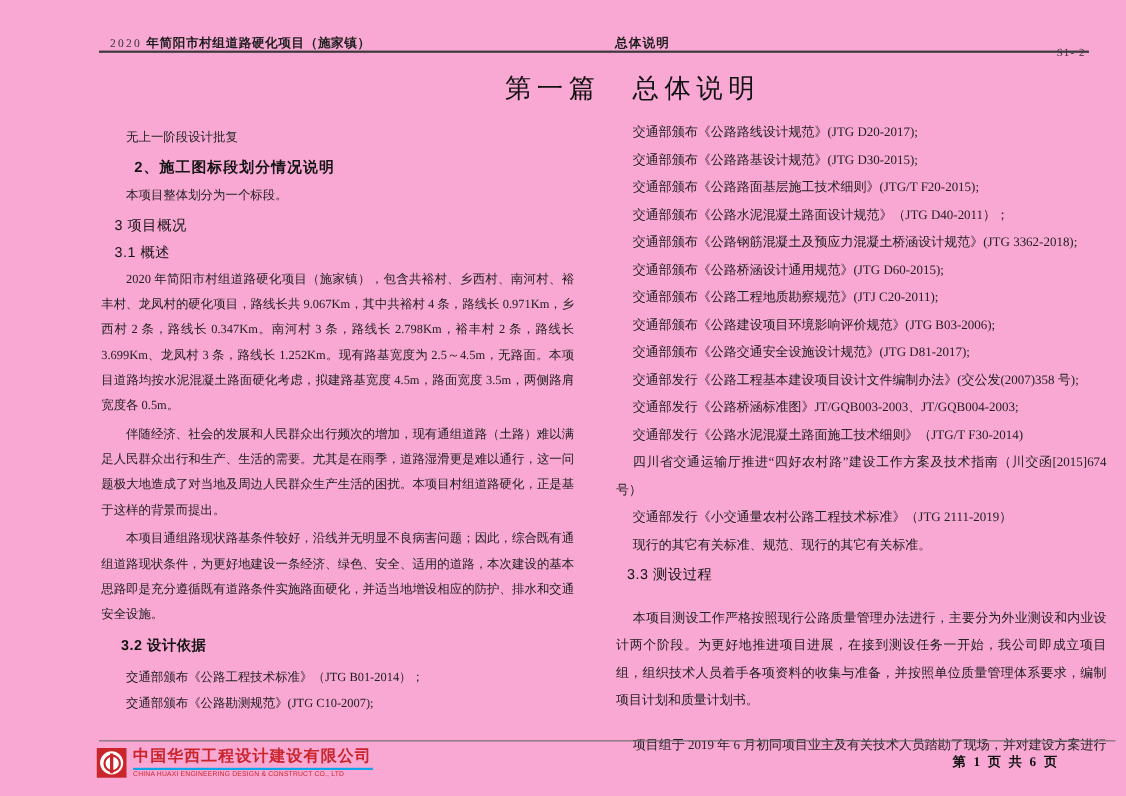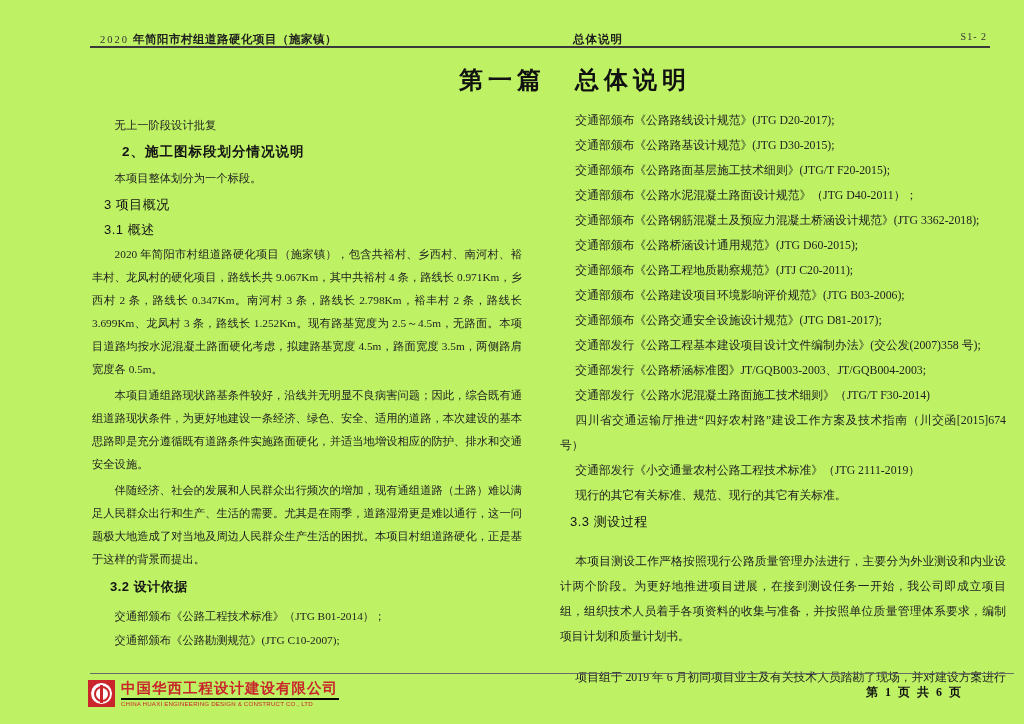--- a/index.html
+++ b/index.html
@@ -4,34 +4,34 @@
 <style>
   html,body{margin:0;padding:0;}
   body{
     width:1024px;height:724px;
     background:#e9e9e9;
     font-family:"Liberation Serif","DejaVu Serif",serif;
     color:#1e1e1e;
   }
   .page{
     position:relative;width:1024px;height:724px;
-    background:#bef264;overflow:hidden;
+    background:#f9a8d4;overflow:hidden;
   }
 
   
   .hdr-rule{position:absolute;left:90px;top:46px;width:900px;height:2px;background:#3a3a3a;}
   .hdr-left{position:absolute;left:100px;top:32px;font-size:11.5px;font-weight:bold;letter-spacing:.5px;white-space:nowrap;}
   .hdr-left .year{font-weight:normal;font-size:10.5px;letter-spacing:2px;margin-right:4px;color:#333;}
-  .hdr-center{position:absolute;left:573px;top:32px;font-size:11.5px;font-weight:bold;letter-spacing:1px;}
-  .hdr-right{position:absolute;top:31px;right:37px;font-size:10px;letter-spacing:1px;color:#333;margin-left:30px;}
+  .hdr-center{position:absolute;left:559px;top:32px;font-size:11.5px;font-weight:bold;letter-spacing:1px;}
+  .hdr-right{position:absolute;top:43px;right:37px;font-size:10px;letter-spacing:1px;color:#333;margin-left:30px;}
 
   
   .doc-title{
     position:absolute;top:64px;left:126px;right:0;
-    text-align:center;font-size:24px;font-weight:bold;letter-spacing:5px;
+    text-align:center;font-size:24px;font-weight:normal;letter-spacing:5px;
     color:#111;
   }
 
   
   .col{position:absolute;}
   .col-left{left:92px;top:114px;width:430px;}
   .col-right{left:560px;top:108px;width:446px;}
 
   .h-major{
     font-family:"Liberation Sans","DejaVu Sans",sans-serif;
@@ -71,21 +71,21 @@
   .logo-mark{position:relative;width:27px;height:27px;background:#c9252b;flex:0 0 auto;}
   .logo-circle{position:absolute;left:3px;top:3px;width:21px;height:21px;background:#fff;border-radius:50%;
     display:flex;align-items:center;justify-content:center;}
   .logo-core{position:relative;width:12px;height:12px;border:2px solid #c9252b;border-radius:50%;}
   .logo-core::before{content:"";position:absolute;left:4.5px;top:-3px;width:3px;height:18px;background:#c9252b;}
   .logo-core::after{content:"";position:absolute;left:-3px;top:4.5px;width:18px;height:3px;background:#fff0ea;opacity:0;}
   .company{display:flex;flex-direction:column;}
   .company-cn{
     font-family:"Liberation Sans","DejaVu Sans",sans-serif;
     color:#c9252b;font-weight:bold;font-size:14.5px;letter-spacing:1px;
-    border-bottom:2px solid #000000;padding-bottom:1px;line-height:1.15;
+    border-bottom:2px solid #0ea5e9;padding-bottom:1px;line-height:1.15;
   }
   .company-en{
     font-family:"Liberation Sans","DejaVu Sans",sans-serif;
     color:#c9252b;font-size:7px;letter-spacing:.2px;margin-top:1px;
     transform:scale(.88);transform-origin:left top;white-space:nowrap;
   }
   .page-num{
     position:absolute;right:61px;top:684px;
     font-size:12px;font-weight:bold;letter-spacing:2px;color:#111;white-space:nowrap;
   }
@@ -104,22 +104,22 @@
 
   <div class="doc-title">第一篇　总体说明</div>
 
   <div class="col col-left">
     <div class="para">无上一阶段设计批复</div>
     <div class="h-major">2、施工图标段划分情况说明</div>
     <div class="para">本项目整体划分为一个标段。</div>
     <div class="h-sub">3 项目概况</div>
     <div class="h-sub">3.1 概述</div>
     <div class="para">2020 年简阳市村组道路硬化项目（施家镇），包含共裕村、乡西村、南河村、裕丰村、龙凤村的硬化项目，路线长共 9.067Km，其中共裕村 4 条，路线长 0.971Km，乡西村 2 条，路线长 0.347Km。南河村 3 条，路线长 2.798Km，裕丰村 2 条，路线长 3.699Km、龙凤村 3 条，路线长 1.252Km。现有路基宽度为 2.5～4.5m，无路面。本项目道路均按水泥混凝土路面硬化考虑，拟建路基宽度 4.5m，路面宽度 3.5m，两侧路肩宽度各 0.5m。</div>
+    <div class="para">伴随经济、社会的发展和人民群众出行频次的增加，现有通组道路（土路）难以满足人民群众出行和生产、生活的需要。尤其是在雨季，道路湿滑更是难以通行，这一问题极大地造成了对当地及周边人民群众生产生活的困扰。本项目村组道路硬化，正是基于这样的背景而提出。</div>
     <div class="para">本项目通组路现状路基条件较好，沿线并无明显不良病害问题；因此，综合既有通组道路现状条件，为更好地建设一条经济、绿色、安全、适用的道路，本次建设的基本思路即是充分遵循既有道路条件实施路面硬化，并适当地增设相应的防护、排水和交通安全设施。</div>
-    <div class="para">伴随经济、社会的发展和人民群众出行频次的增加，现有通组道路（土路）难以满足人民群众出行和生产、生活的需要。尤其是在雨季，道路湿滑更是难以通行，这一问题极大地造成了对当地及周边人民群众生产生活的困扰。本项目村组道路硬化，正是基于这样的背景而提出。</div>
     <div class="h-indent">3.2 设计依据</div>
     <div class="ref">交通部颁布《公路工程技术标准》（JTG B01-2014）；</div>
     <div class="ref">交通部颁布《公路勘测规范》(JTG C10-2007);</div>
   </div>
 
   <div class="col col-right">
     <div class="ref">交通部颁布《公路路线设计规范》(JTG D20-2017);</div>
     <div class="ref">交通部颁布《公路路基设计规范》(JTG D30-2015);</div>
     <div class="ref">交通部颁布《公路路面基层施工技术细则》(JTG/T F20-2015);</div>
     <div class="ref">交通部颁布《公路水泥混凝土路面设计规范》（JTG D40-2011）；</div>

